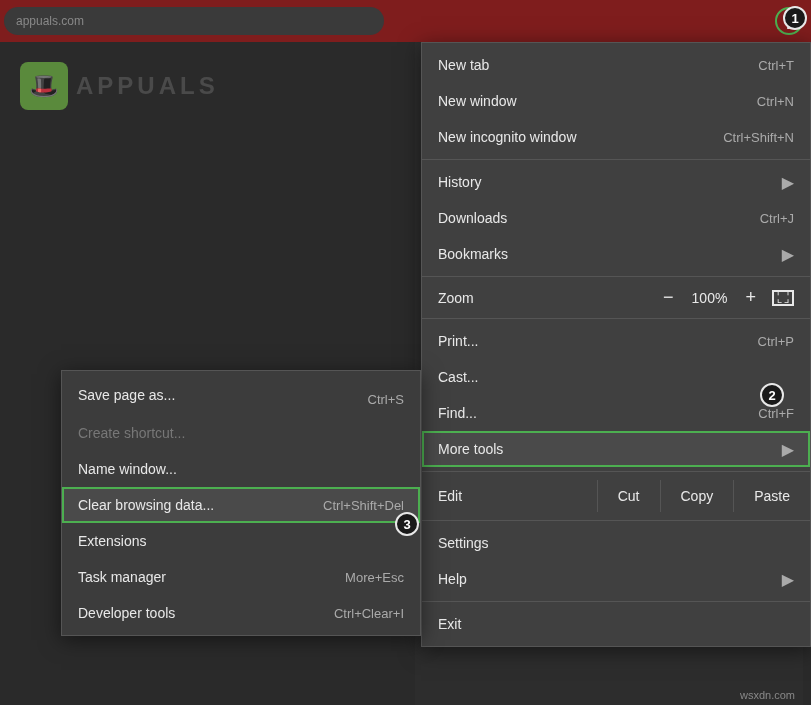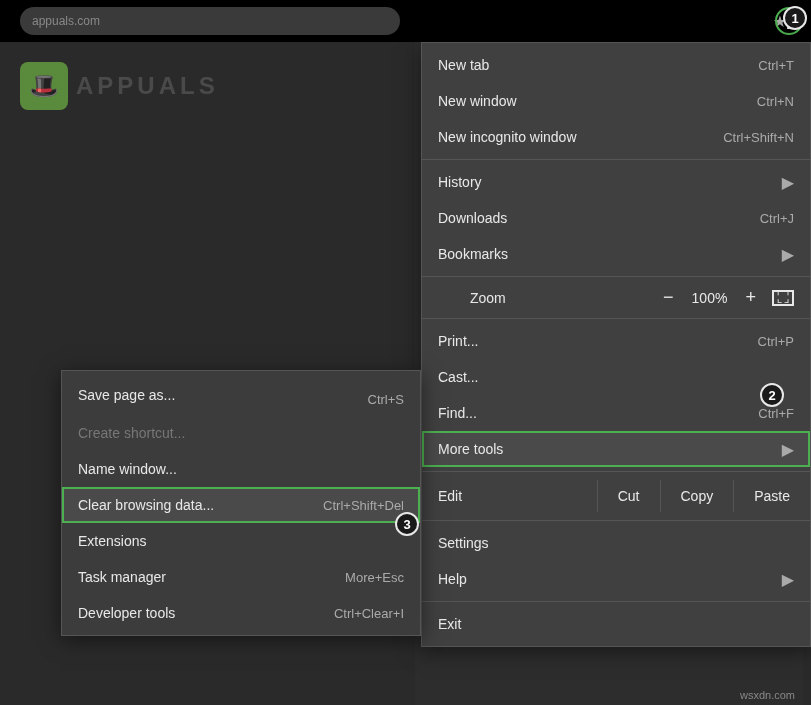--- a/index.html
+++ b/index.html
@@ -12,24 +12,24 @@
       color: #e8e8e8;
       overflow: hidden;
       position: relative;
     }
 
     
     .browser-top {
       position: absolute;
       top: 0; left: 0; right: 0;
       height: 42px;
-      background: #000000;
-      display: flex;
-      align-items: center;
-      padding: 0 20px;
+      background: #7f1d1d;
+      display: flex;
+      align-items: center;
+      padding: 0 4px;
     }
 
     .address-bar {
       flex: 1;
       height: 28px;
       background: #3a3a3a;
       border-radius: 14px;
       display: flex;
       align-items: center;
       padding: 0 12px;
@@ -169,21 +169,20 @@
       font-size: 16px;
       margin-left: 8px;
     }
 
     
     .zoom-row {
       display: flex;
       align-items: center;
       padding: 6px 16px;
       gap: 10px;
-      margin-left: 32px;
     }
 
     .zoom-label {
       flex: 1;
       font-size: 14px;
       color: #e8e8e8;
     }
 
     .zoom-controls {
       display: flex;

